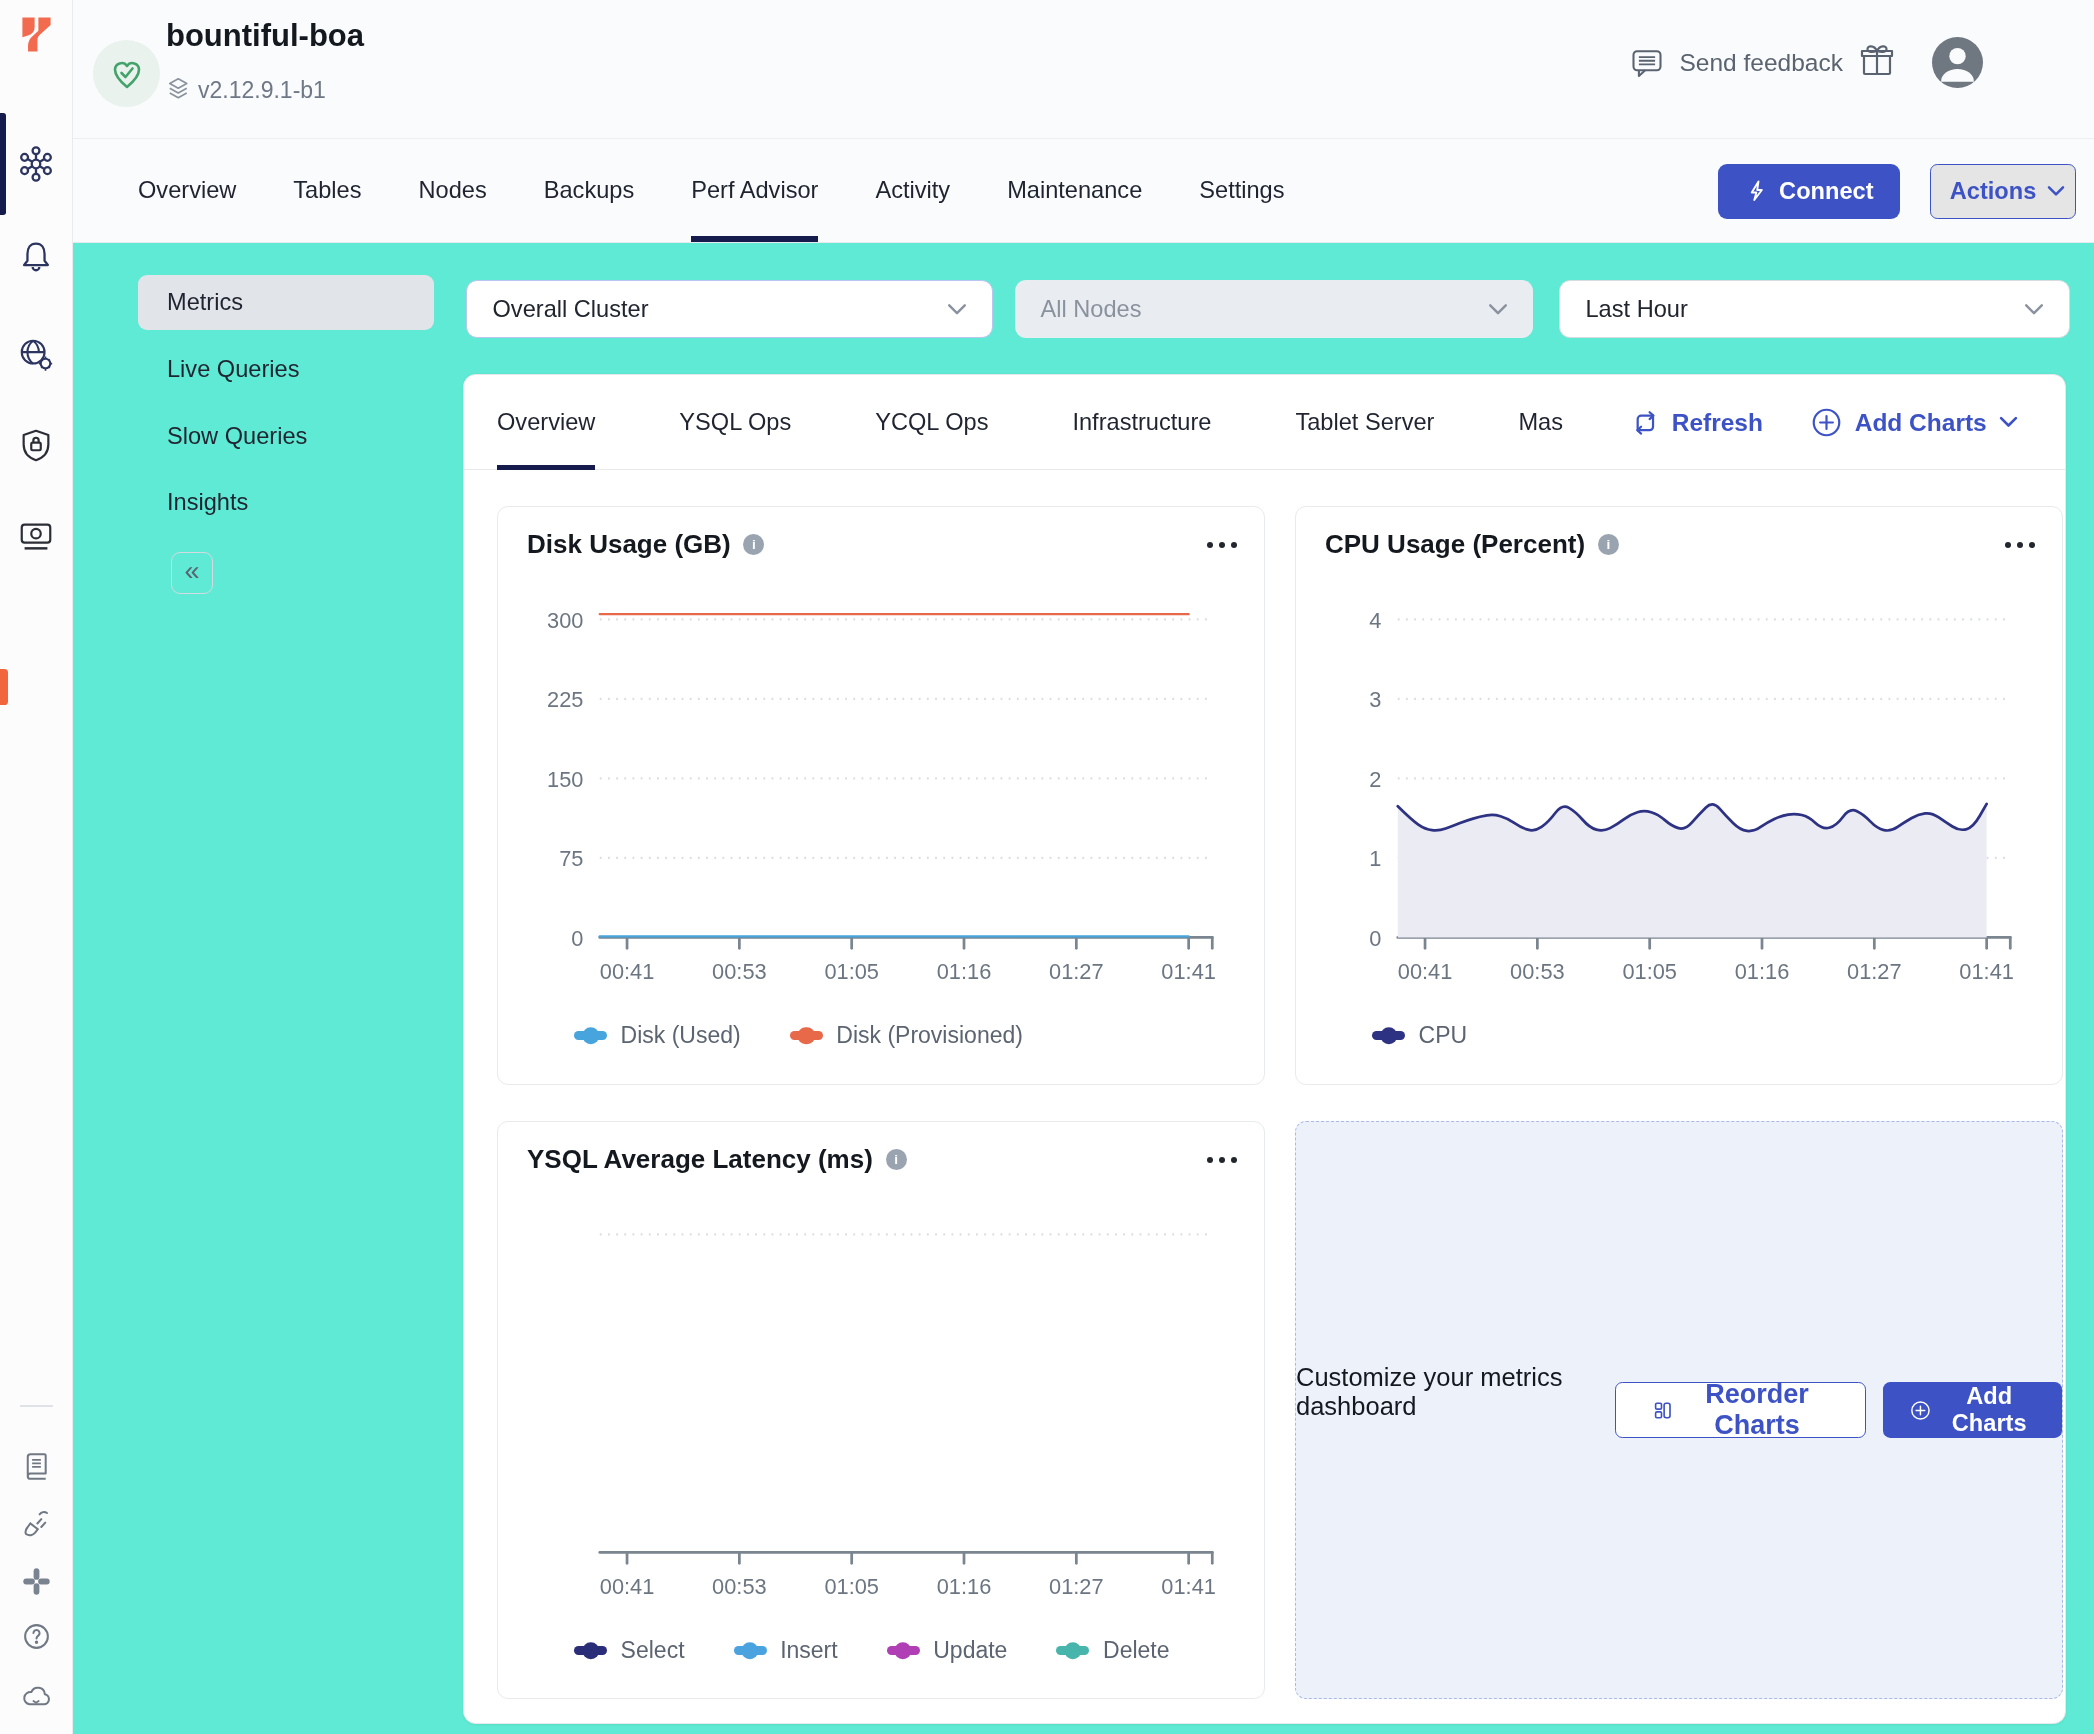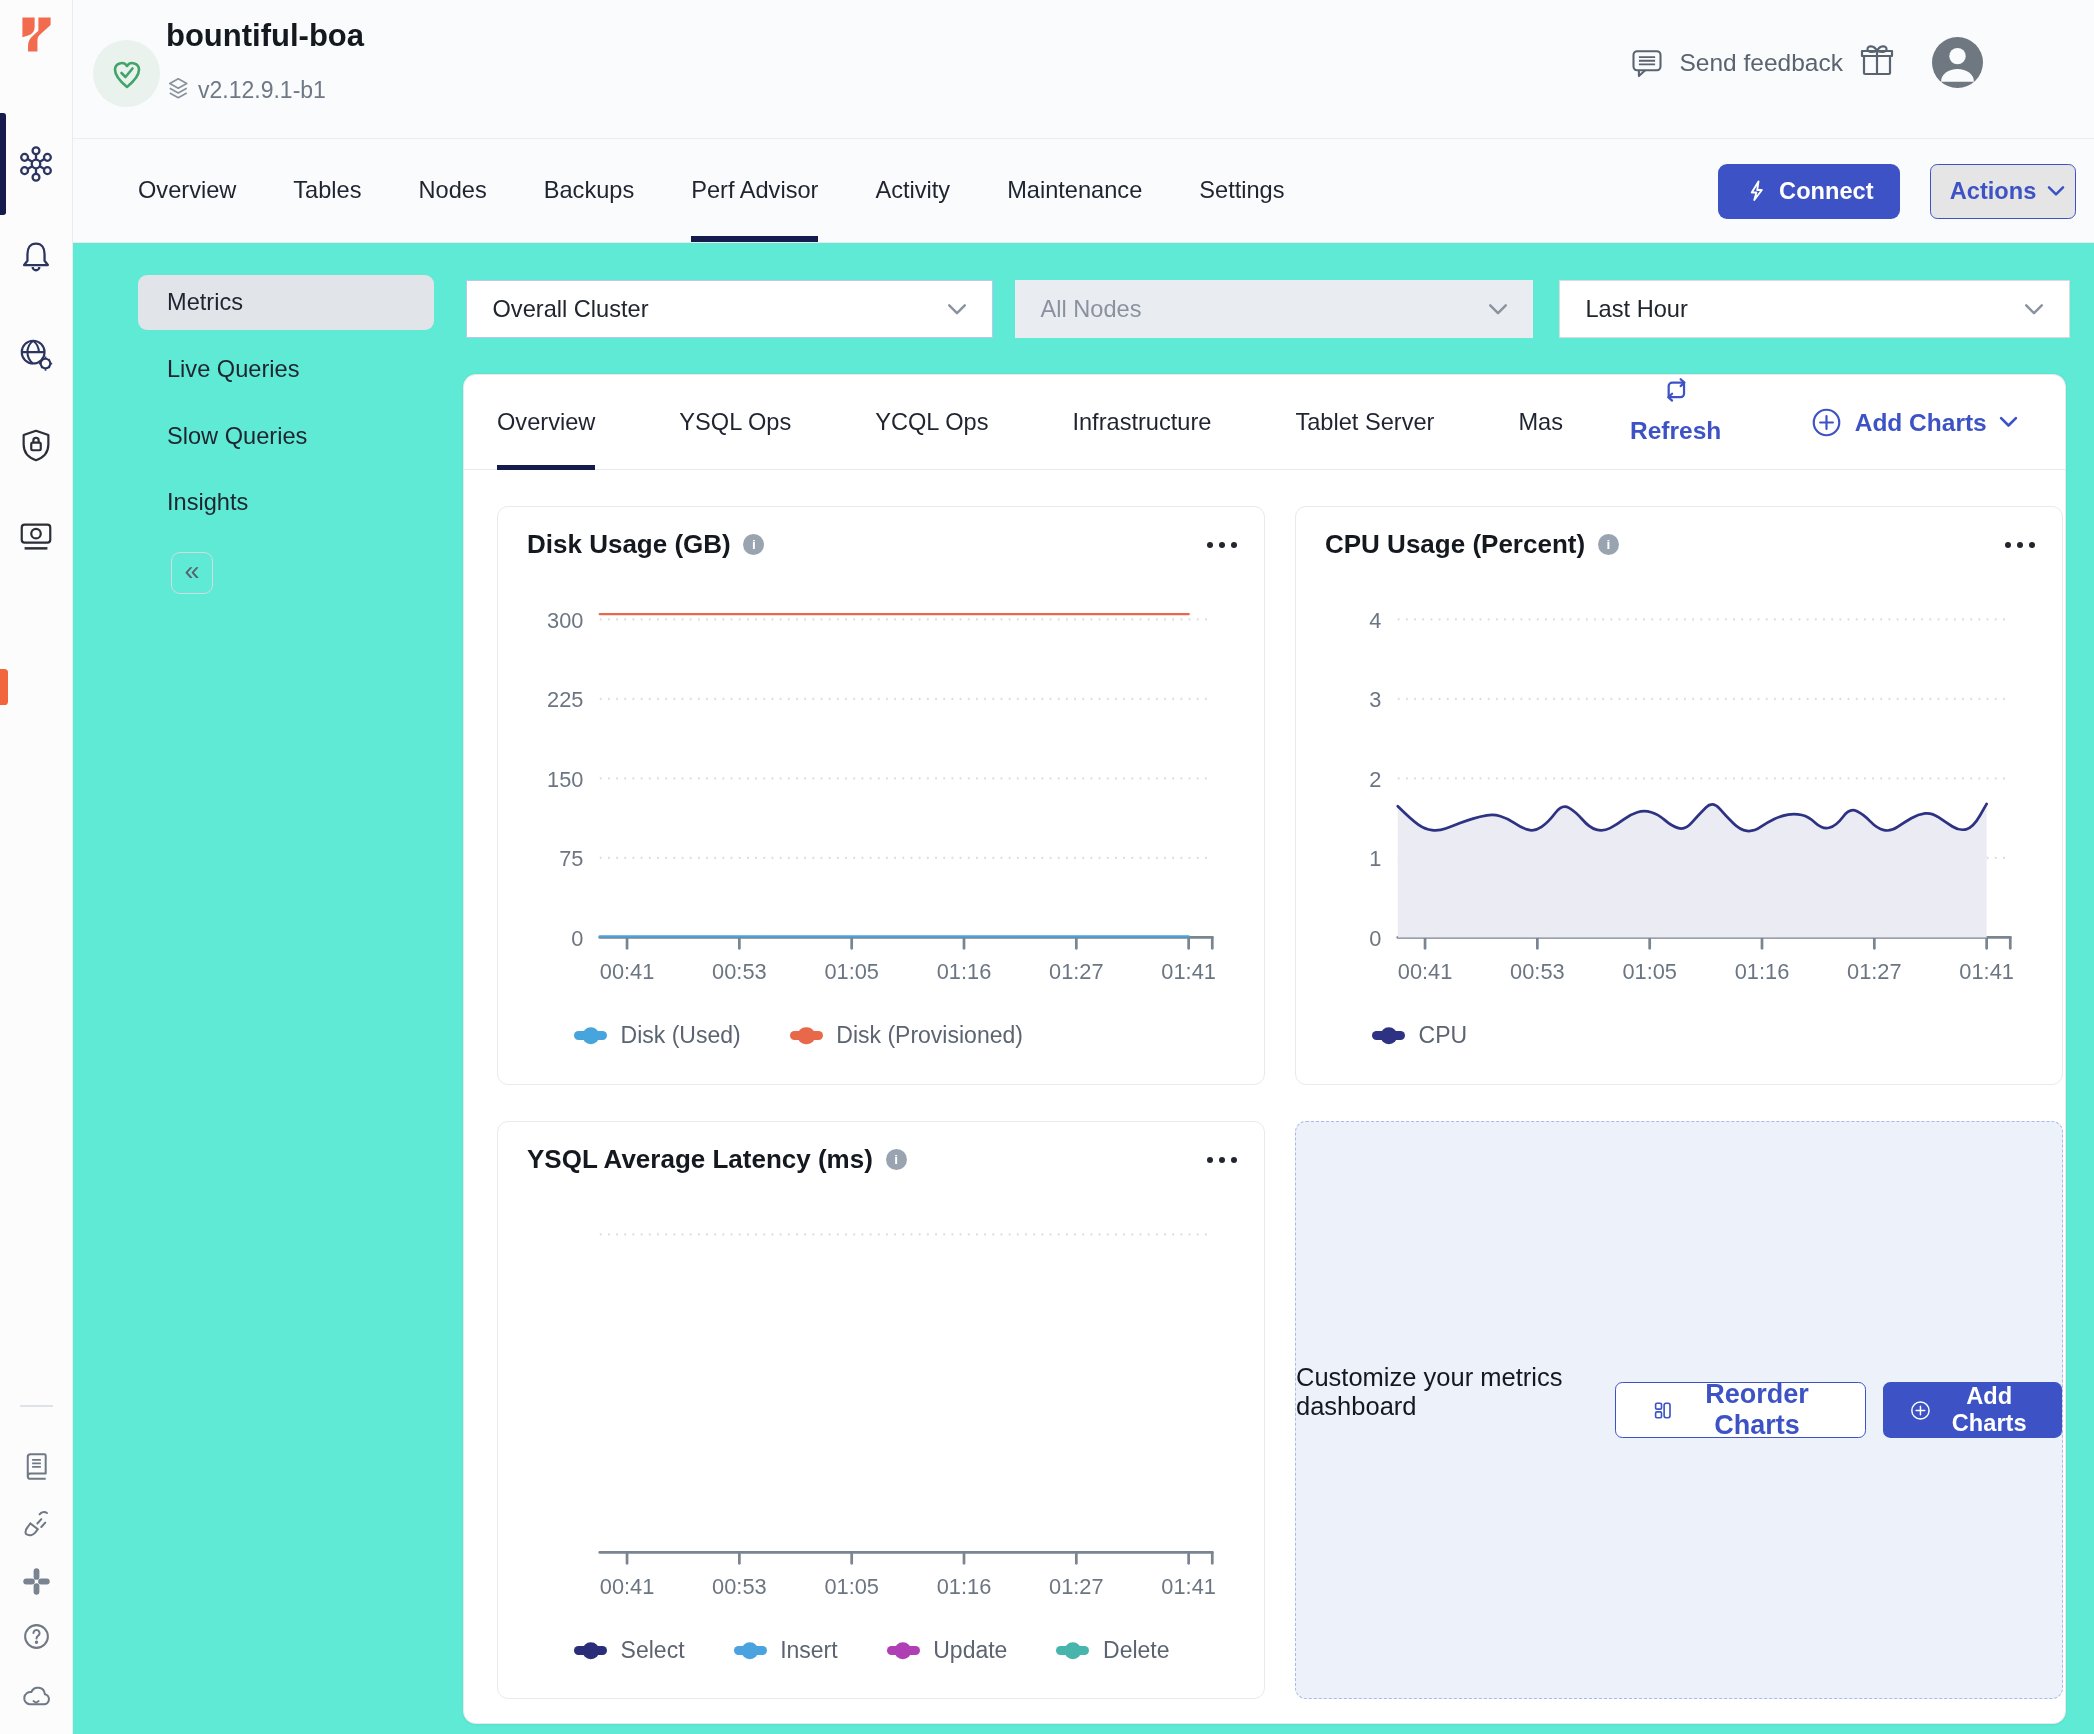--- a/index.html
+++ b/index.html
@@ -35,33 +35,33 @@
   .btn-actions{position:absolute;left:1857px;top:24.5px;width:146px;height:55px;background:#e5e5e5;border:1.8px solid #3D53C5;border-radius:7.3px;display:flex;align-items:center;justify-content:center;gap:11px;color:#3D53C5;font-size:23.6px;font-weight:700;cursor:pointer;padding-left:15px;}
 
   
   .content{position:absolute;left:73px;top:243px;right:0;bottom:0;background:#5eead4;}
   .subnav{position:absolute;left:65px;top:32px;width:296px;}
   .subnav-item{height:55px;display:flex;align-items:center;padding-left:29px;font-size:23.6px;color:#1F2430;border-radius:9px;margin-bottom:11.8px;cursor:pointer;}
   .subnav-item.active{background:#E1E4E9;}
   .collapse-btn{position:absolute;left:98px;top:309px;width:42px;height:42px;border:1.4px solid #D5DAE0;border-radius:9px;background:transparent;display:flex;align-items:center;justify-content:center;cursor:pointer;color:#5A6270;}
   .collapse-btn::after{content:"\00AB";font-size:27px;line-height:1;margin-top:-3.6px;}
 
-  .select{position:absolute;top:37px;height:58px;border-radius:0;background:#fff;display:flex;align-items:center;padding:0 25.5px;font-size:23.6px;color:#20252E;cursor:pointer;}
+  .select{position:absolute;top:37px;height:58px;border-radius:11px;background:#fff;display:flex;align-items:center;padding:0 25.5px;font-size:23.6px;color:#20252E;cursor:pointer;}
   .select .chev{margin-left:auto;color:#8A929E;}
   .sel-cluster{left:393px;width:527px;border:1.8px solid #BAC6F2;}
   .sel-nodes{left:942px;width:518px;background:#E9ECF0;color:#8A929E;cursor:default;}
   .sel-range{left:1486px;width:511px;border:1.8px solid #D8DCE1;}
 
   
   .panel{position:absolute;left:390px;top:131px;width:1603px;height:1350px;background:#fff;border:1.4px solid #E7E9EC;border-radius:12.7px;box-shadow:0 0.9px 2.7px rgba(16,24,40,.05);}
   .ptabs-row{position:absolute;left:0;top:0;right:0;height:95px;border-bottom:1.8px solid #E7E9EC;border-radius:12.7px 12.7px 0 0;}
   .ptabs{position:absolute;left:33px;top:0;height:95px;display:flex;gap:84px;max-width:1118px;overflow:hidden;}
   .ptab{height:100%;display:flex;align-items:center;font-size:23.6px;color:#1F2430;position:relative;cursor:pointer;white-space:nowrap;}
   .ptab.active::after{content:"";position:absolute;left:0;right:0;bottom:-1.8px;height:6.4px;background:#151B4D;}
-  .refresh-btn{position:absolute;left:1166px;top:0;height:95px;display:flex;align-items:center;gap:12.7px;color:#3D53C5;font-size:24.5px;font-weight:700;cursor:pointer;flex-direction:column;}
+  .refresh-btn{position:absolute;left:1166px;top:0;height:95px;display:flex;align-items:center;gap:12.7px;color:#3D53C5;font-size:24.5px;font-weight:700;cursor:pointer;}
   .addcharts-btn{position:absolute;left:1347px;top:0;height:95px;display:flex;align-items:center;gap:12.7px;color:#3D53C5;font-size:24.5px;font-weight:700;cursor:pointer;}
 
   .chart-card{position:absolute;background:#fff;border:1.4px solid #E8EAED;border-radius:11px;}
   .card-disk{left:33px;top:131px;width:768px;height:579px;}
   .card-cpu{left:831px;top:131px;width:768px;height:579px;}
   .card-ysql{left:33px;top:746px;width:768px;height:578px;}
   .card-custom{left:831px;top:746px;width:768px;height:578px;background:#EDF1FA;border:1.8px dashed #A9BAE8;display:flex;flex-direction:row;align-items:center;justify-content:center;}
 
   .card-head{position:absolute;left:29px;top:22px;display:flex;align-items:center;gap:12.7px;}
   .card-title{font-size:26px;font-weight:700;color:#14181F;}

